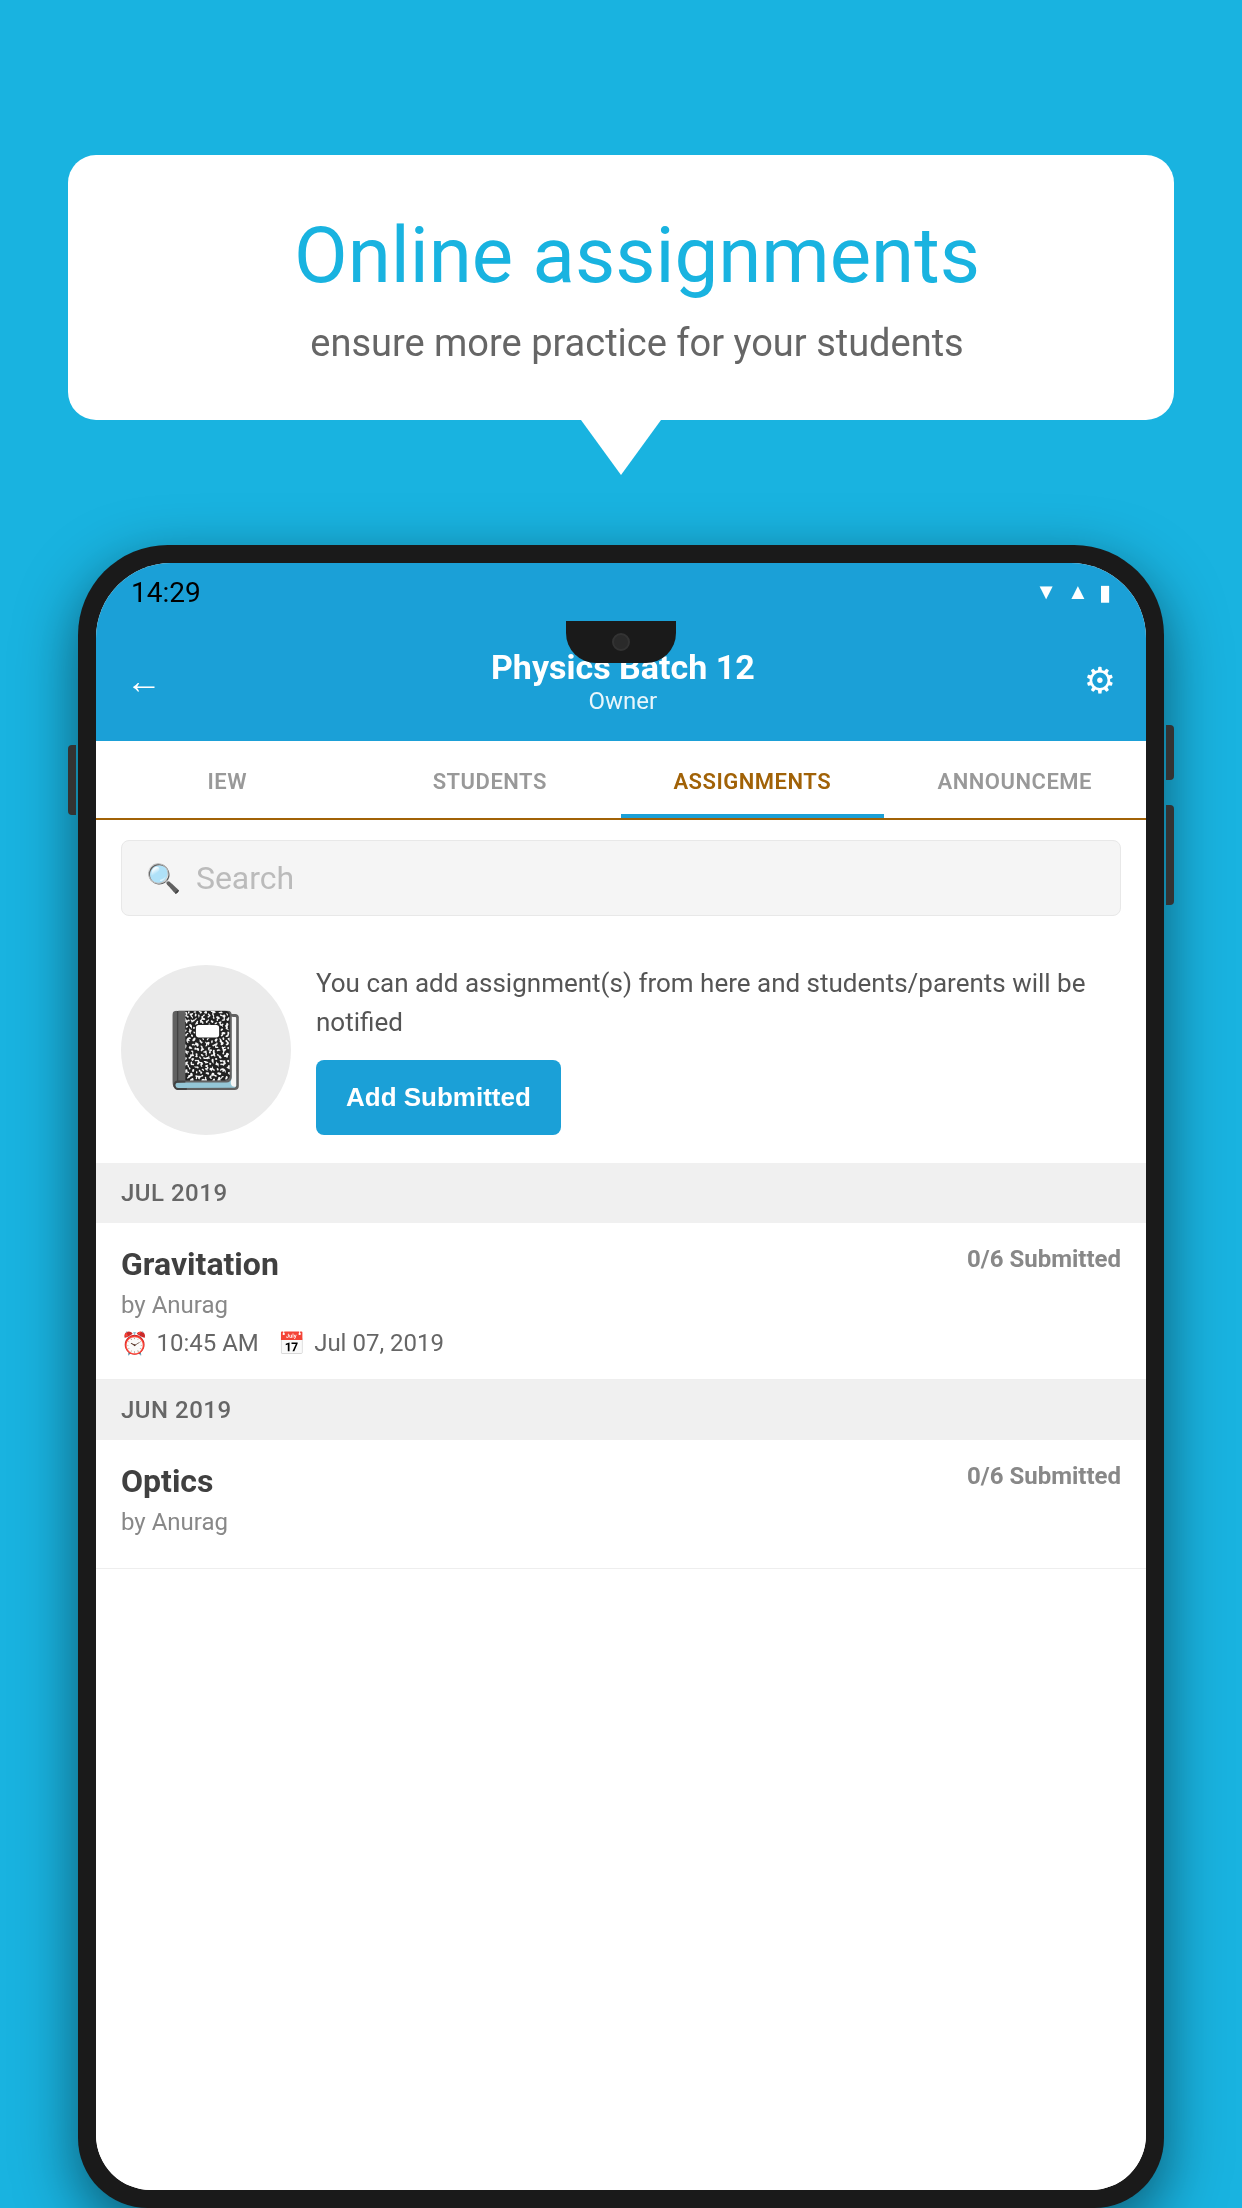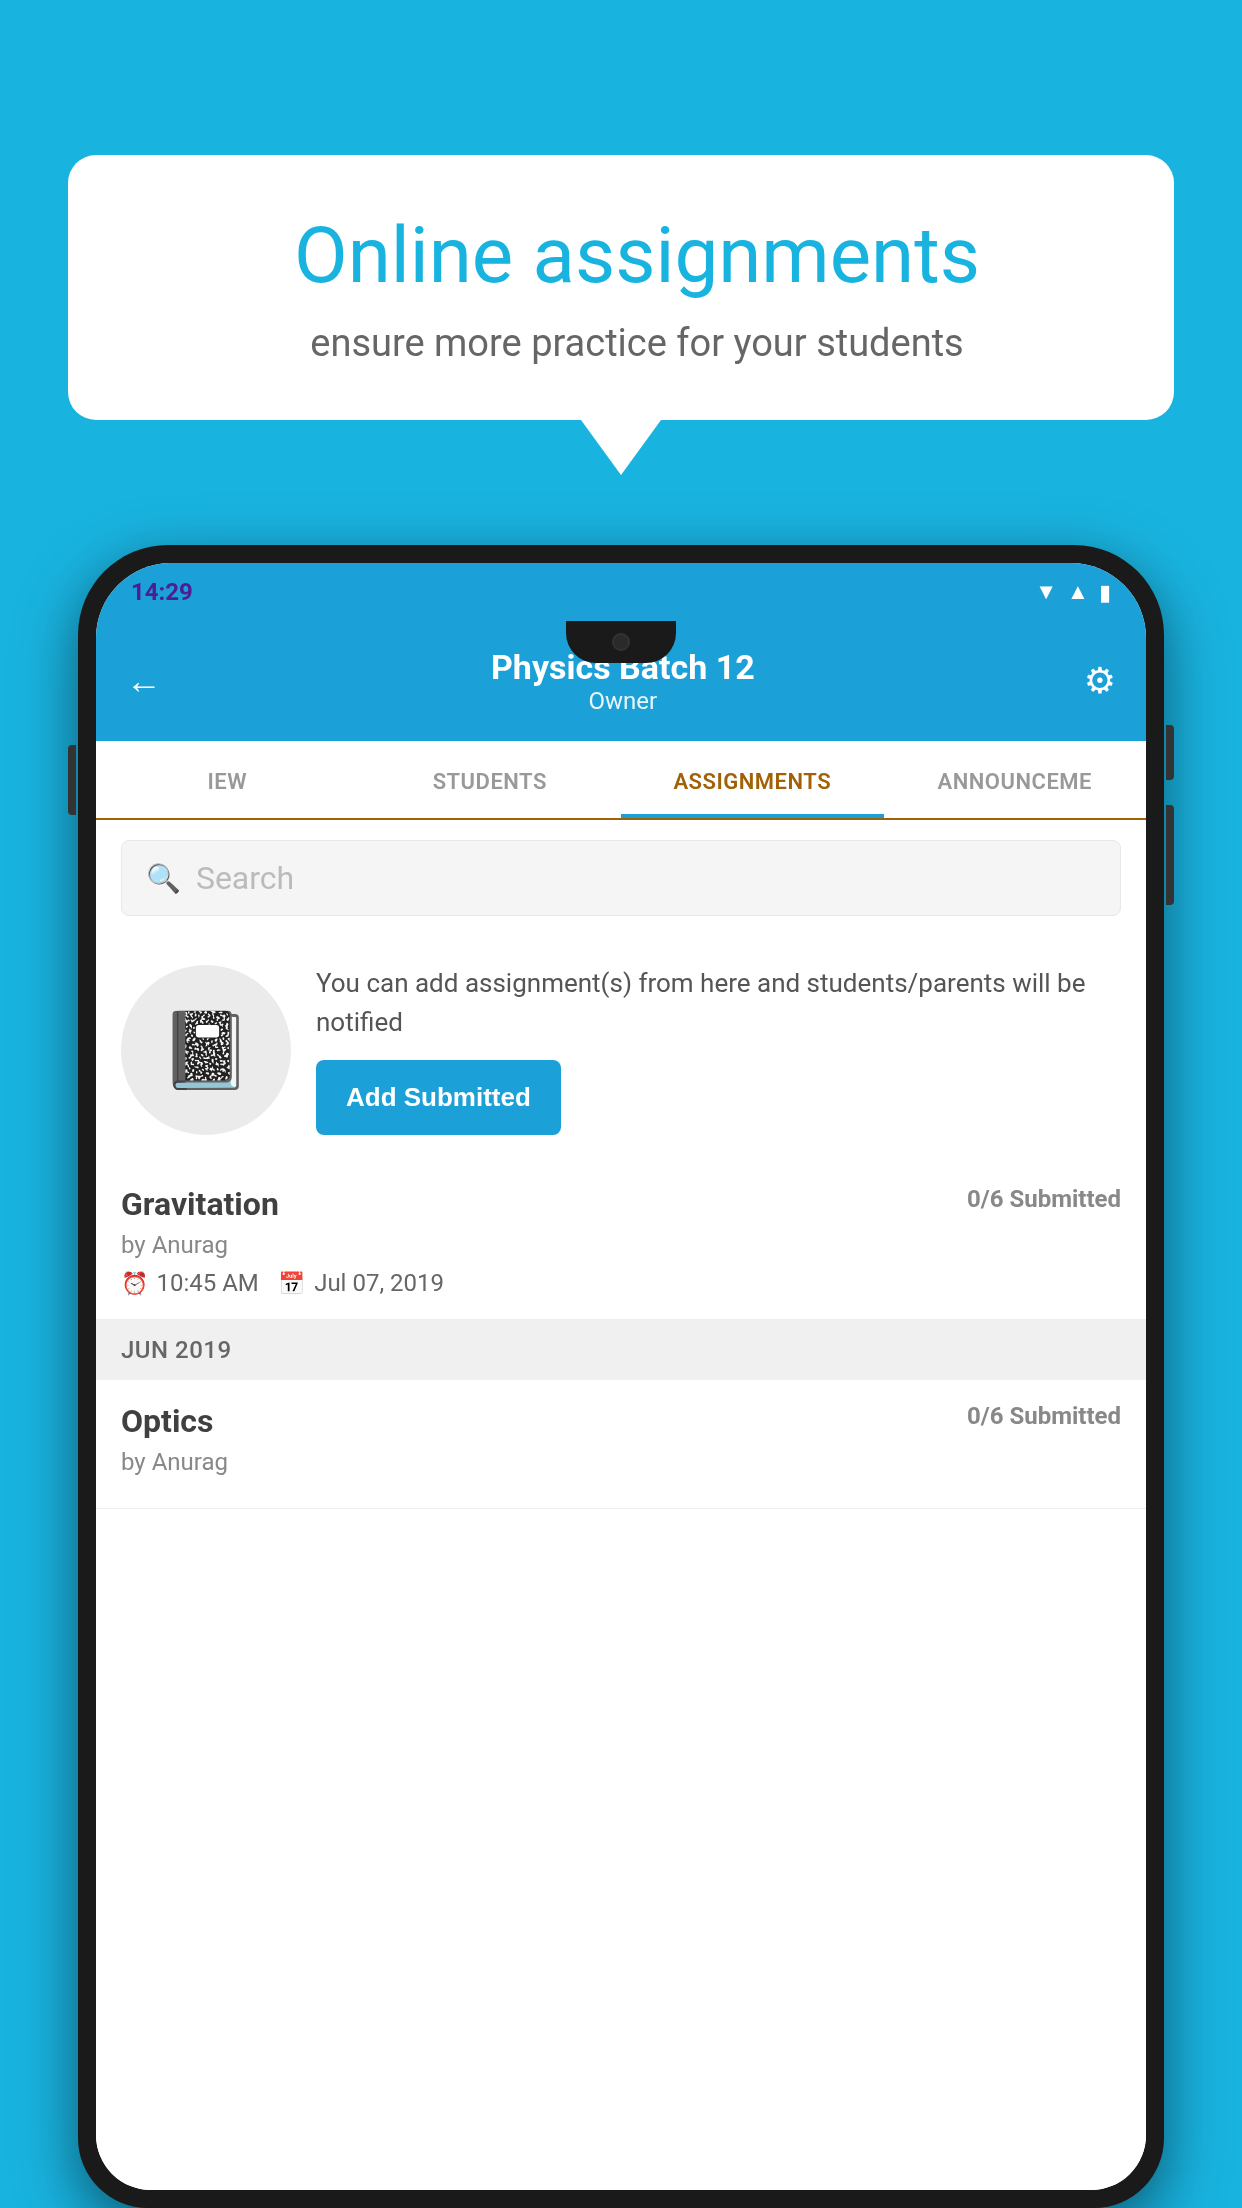--- a/index.html
+++ b/index.html
@@ -76,23 +76,23 @@
     .status-bar {
       background: #1BA0D7;
       height: 58px;
       display: flex;
       align-items: center;
       justify-content: space-between;
       padding: 0 35px;
       flex-shrink: 0;
     }
     .status-time {
-      color: #4c1d95;
-      font-size: 24px;
-      font-weight: 700;
+      color: #000000;
+      font-size: 28px;
+      font-weight: 400;
     }
     .status-icons {
       display: flex;
       align-items: center;
       gap: 10px;
     }
 
     
     .phone-notch {
       position: absolute;
@@ -406,20 +406,23 @@
       <div class="promo-block">
         <div class="promo-icon-circle">
           <span class="notebook-icon">📓</span>
         </div>
         <div class="promo-right">
           <div class="promo-text">You can add assignment(s) from here and students/parents will be notified</div>
           <button class="add-assignment-btn">Add Submitted</button>
         </div>
       </div>
 
+      <div class="section-header">
+        <span class="section-header-text">JUL 2019</span>
+      </div>
 
       <div class="assignment-item">
         <div class="assignment-top-row">
           <span class="assignment-title">Gravitation</span>
           <span class="assignment-submitted">0/6 Submitted</span>
         </div>
         <div class="assignment-author">by Anurag</div>
         <div class="assignment-meta">
           <div class="assignment-meta-item">
             <span class="meta-icon">⏰</span>

